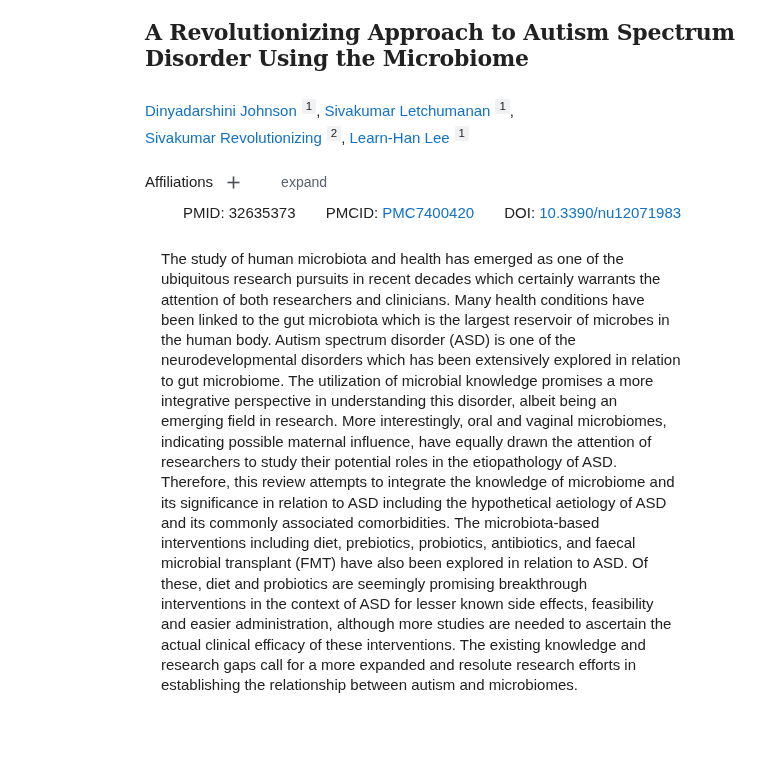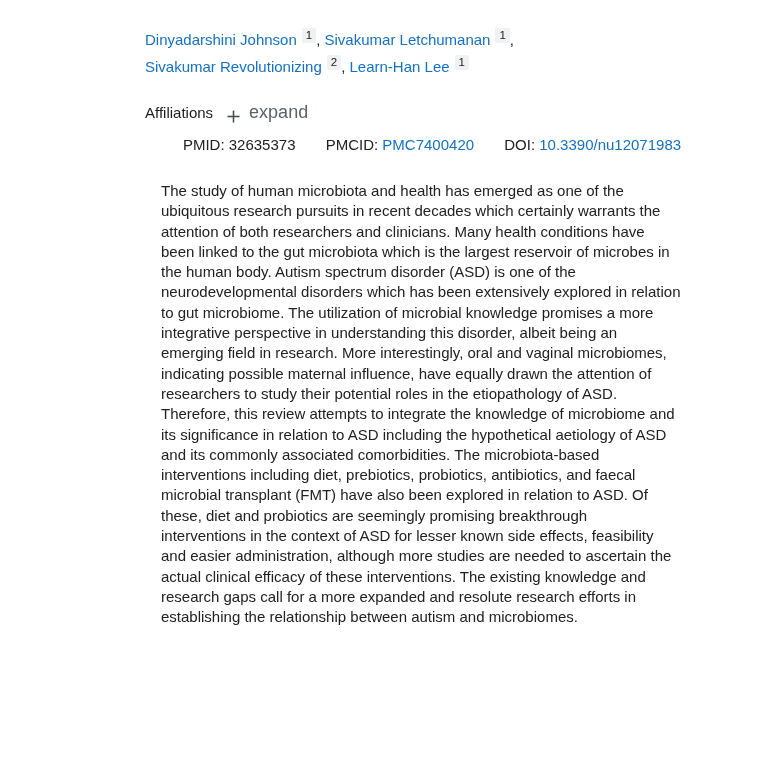--- a/index.html
+++ b/index.html
@@ -59,22 +59,23 @@
   .affiliations-label { color: var(--text, #212121); }
   .expand-button {
     display: inline-flex;
     align-items: flex-end;
     margin-left: 13px;
     background: none;
     border: none;
     padding: 0;
     cursor: pointer;
     font-family: inherit;
-    font-size: 18px;
+    font-size: 14px;
     color: var(--muted, #5b616b);
+    gap: 32px;
   }
   .plus-icon {
     display: inline-block;
     width: 15px;
     height: 15px;
     margin-right: 8px;
   }
   .identifiers {
     margin-top: 13px;
     font-size: 15px;
@@ -105,20 +106,22 @@
     line-height: 20.3px;
     white-space: pre-line;
     color: var(--text, #212121);
   }
 </style>
 </head>
 <body>
 
 <div class="page">
 
+  <h1 class="article-title">A Revolutionizing Approach to Autism Spectrum
+Disorder Using the Microbiome</h1>
 
   <div class="authors">
     <span><a class="author-link" href="#">Dinyadarshini Johnson</a><span class="author-sup">1</span><span class="author-sep">,</span></span>
     <span><a class="author-link" href="#">Sivakumar Letchumanan</a><span class="author-sup">1</span><span class="author-sep">,</span></span>
     <br>
     <span><a class="author-link" href="#">Sivakumar Revolutionizing</a><span class="author-sup">2</span><span class="author-sep">,</span></span>
     <span><a class="author-link" href="#">Learn-Han Lee</a><span class="author-sup">1</span></span>
   </div>
 
   <div class="affiliations-row">

